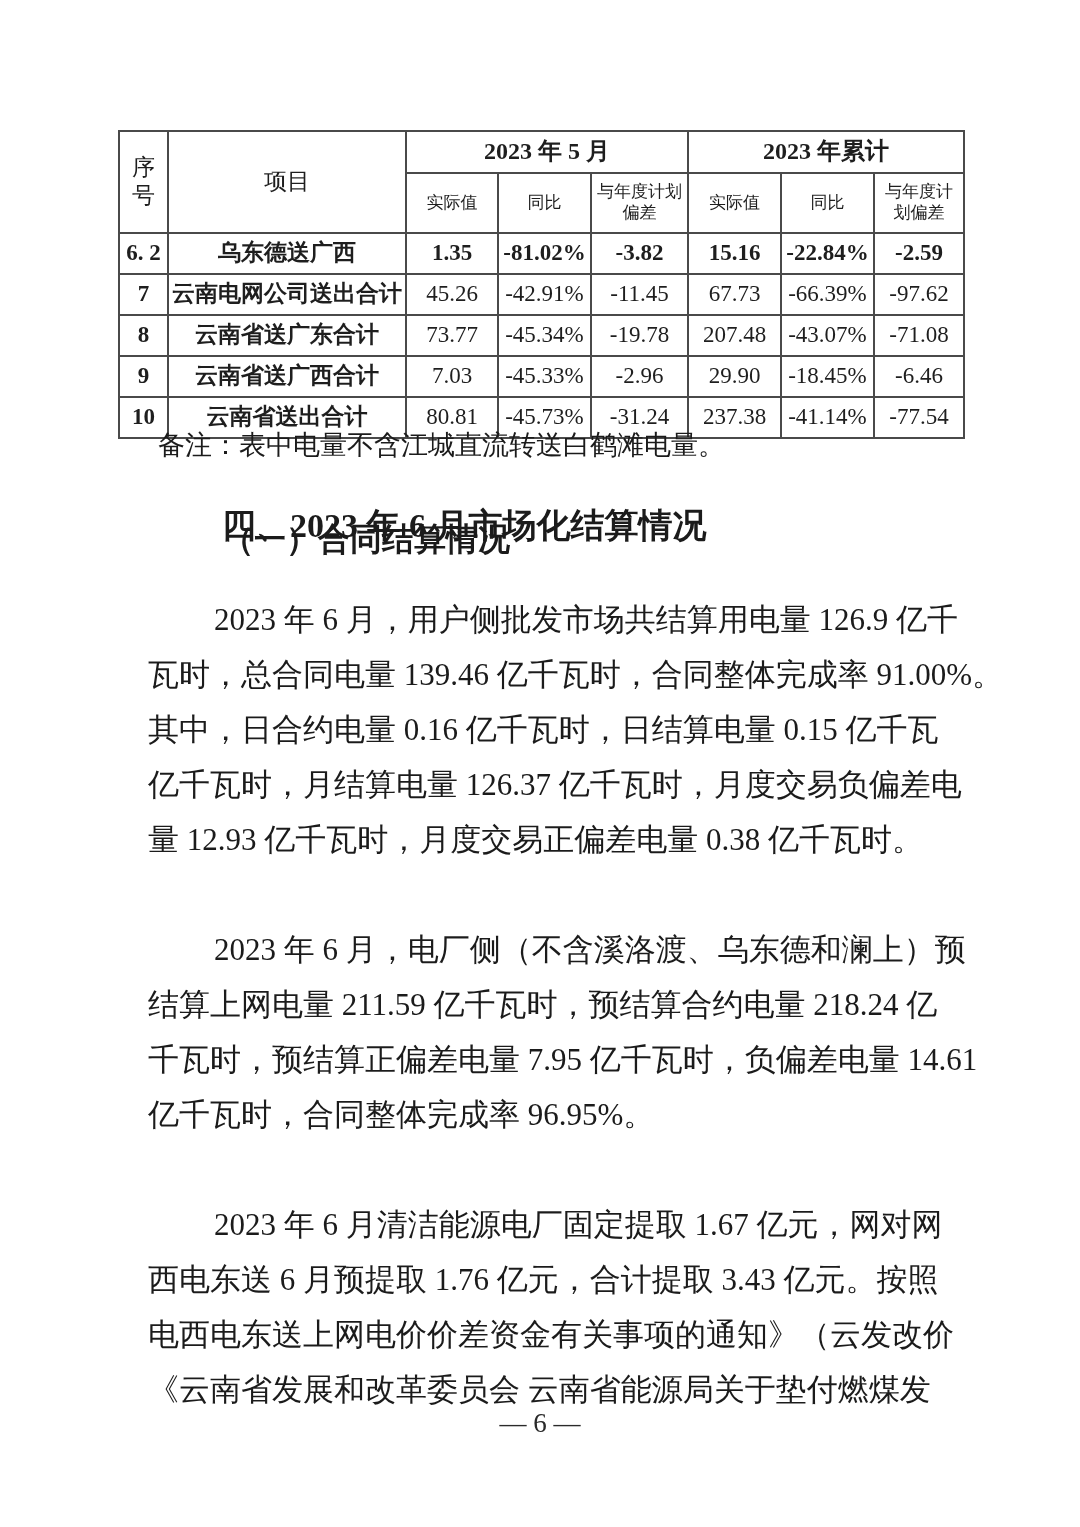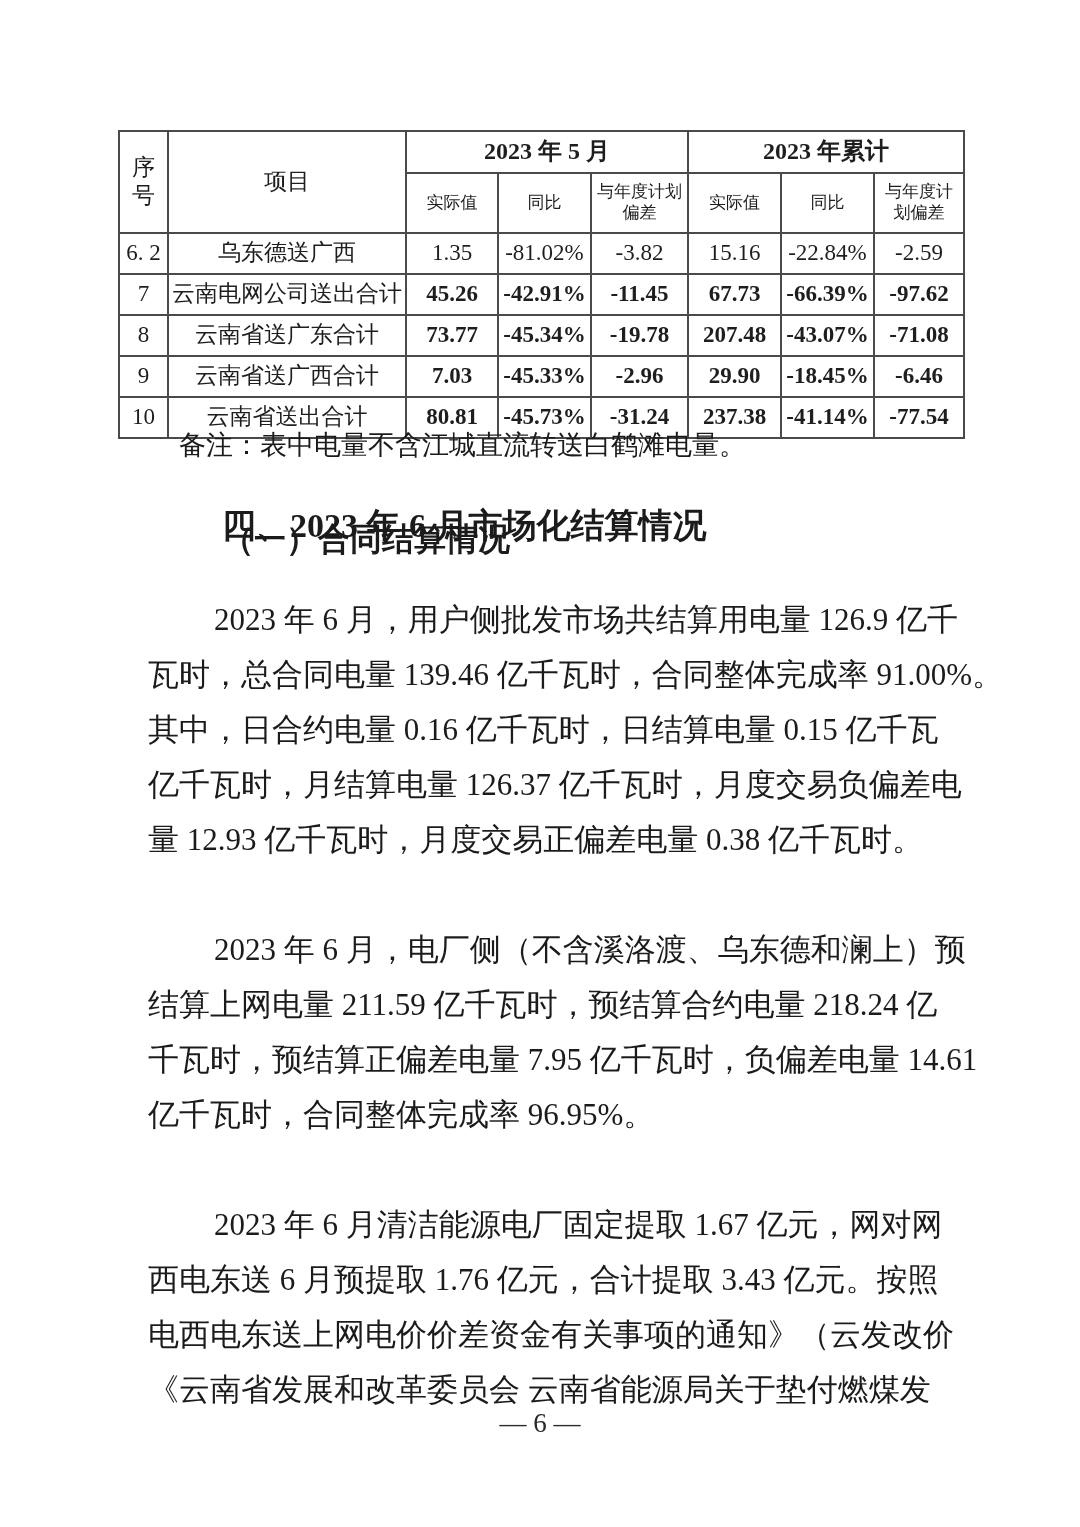--- a/index.html
+++ b/index.html
@@ -21,34 +21,34 @@
     width: 845px;
     border-collapse: collapse;
     table-layout: fixed;
     color: #1e1e1e;
   }
   .doc-table th, .doc-table td {
     border: 2px solid #4a4a4a;
     text-align: center;
     vertical-align: middle;
     padding: 0 2px;
-    font-weight: 400;
+    font-weight: 700;
     line-height: 1.22;
     overflow: hidden;
   }
   .doc-table tr.group th { height: 40px; font-size: 24px; font-weight: 700; margin-left: 32px; }
   .doc-table tr.group th.side { font-weight: 400; font-size: 23px; }
   .doc-table tr.sub th { height: 58px; font-size: 17px; font-weight: 400; }
   .doc-table tbody td { height: 39px; font-size: 23px; }
-  .doc-table tbody tr.em td.val { font-weight: 700; }
+  .doc-table tbody tr.em td.val { font-weight: 400; }
 
   
   .note {
     position: absolute;
-    top: 427px; left: 179px;
+    top: 427px; left: 158px;
     font-size: 27px;
   }
   .heading {
     position: absolute;
     top: 503px; left: 222px;
     font-size: 34px; font-weight: 700;
     white-space: nowrap;
   }
   .subheading {
     position: absolute;

